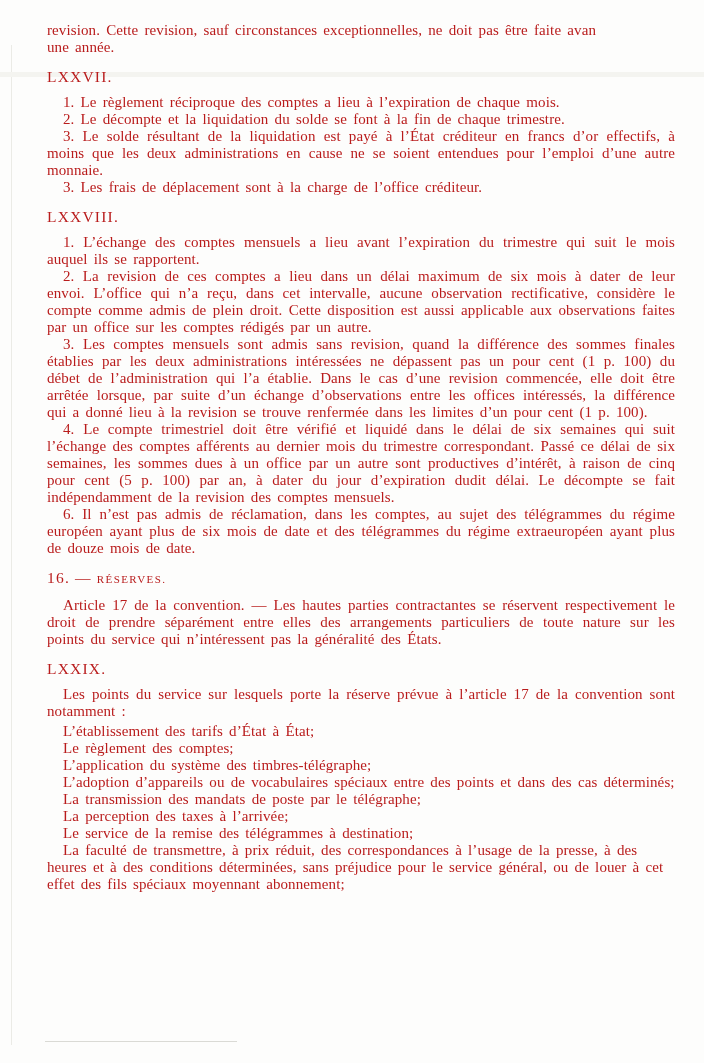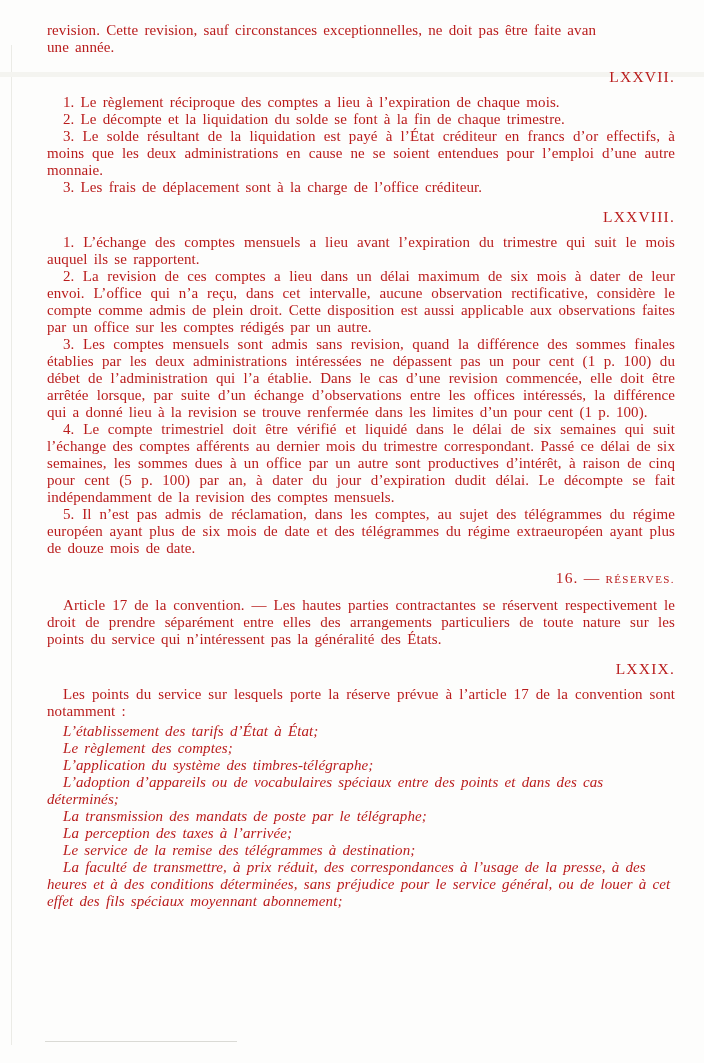--- a/index.html
+++ b/index.html
@@ -43,40 +43,39 @@
     text-align: justify;
     color: #b91c1c;
   }
   .text-col p { margin: 0; }
   .intro-par {
     white-space: pre-line;
     margin: 0;
   }
   .art-head {
     margin: 12px 0 9px 0;
-    text-align: right;
+    text-align: left;
     font-size: 15.5px;
     font-weight: normal;
     letter-spacing: 1.2px;
     word-spacing: normal;
     text-indent: 0;
   }
   .sec-head-title {
     font-size: 11px;
     letter-spacing: 1.4px;
   }
   .item {
     margin-top: 5px;
     text-indent: 16px;
   }
   .list-item {
     margin-top: 0;
     text-indent: 16px;
     text-align: left;
-    font-style: italic;
   }
 </style>
 </head>
 <body>
 
 <div class="page">
 
   <div class="scan-vline"></div>
   <div class="scan-hband"></div>
   <div class="scan-bottomline"></div>
@@ -90,21 +89,21 @@
     <p class="item">1. Le règlement réciproque des comptes a lieu à l’expiration de chaque mois.</p>
     <p class="item">2. Le décompte et la liquidation du solde se font à la fin de chaque trimestre.</p>
     <p class="item">3. Le solde résultant de la liquidation est payé à l’État créditeur en francs d’or effectifs, à moins que les deux administrations en cause ne se soient entendues pour l’emploi d’une autre monnaie.</p>
     <p class="item">3. Les frais de déplacement sont à la charge de l’office créditeur.</p>
 
     <h2 class="art-head">LXXVIII.</h2>
     <p class="item">1. L’échange des comptes mensuels a lieu avant l’expiration du trimestre qui suit le mois auquel ils se rapportent.</p>
     <p class="item">2. La revision de ces comptes a lieu dans un délai maximum de six mois à dater de leur envoi. L’office qui n’a reçu, dans cet intervalle, aucune observation rectificative, considère le compte comme admis de plein droit. Cette disposition est aussi applicable aux observations faites par un office sur les comptes rédigés par un autre.</p>
     <p class="item">3. Les comptes mensuels sont admis sans revision, quand la différence des sommes finales établies par les deux administrations intéressées ne dépassent pas un pour cent (1 p. 100) du débet de l’administration qui l’a établie. Dans le cas d’une revision commencée, elle doit être arrêtée lorsque, par suite d’un échange d’observations entre les offices intéressés, la différence qui a donné lieu à la revision se trouve renfermée dans les limites d’un pour cent (1 p. 100).</p>
     <p class="item">4. Le compte trimestriel doit être vérifié et liquidé dans le délai de six semaines qui suit l’échange des comptes afférents au dernier mois du trimestre correspondant. Passé ce délai de six semaines, les sommes dues à un office par un autre sont productives d’intérêt, à raison de cinq pour cent (5 p. 100) par an, à dater du jour d’expiration dudit délai. Le décompte se fait indépendamment de la revision des comptes mensuels.</p>
-    <p class="item">5. Il n’est pas admis de réclamation, dans les comptes, au sujet des télégrammes du régime européen ayant plus de six mois de date et des télégrammes du régime extraeuropéen ayant plus de douze mois de date.</p>
+    <p class="item">6. Il n’est pas admis de réclamation, dans les comptes, au sujet des télégrammes du régime européen ayant plus de six mois de date et des télégrammes du régime extraeuropéen ayant plus de douze mois de date.</p>
 
     <h2 class="art-head"><span>16. — </span><span class="sec-head-title">RÉSERVES.</span></h2>
     <p class="item">Article 17 de la convention. — Les hautes parties contractantes se réservent respectivement le droit de prendre séparément entre elles des arrangements particuliers de toute nature sur les points du service qui n’intéressent pas la généralité des États.</p>
 
     <h2 class="art-head">LXXIX.</h2>
     <p class="item">Les points du service sur lesquels porte la réserve prévue à l’article 17 de la convention sont notamment :</p>
     <p class="list-item" style="margin-top:3px;">L’établissement des tarifs d’État à État;</p>
     <p class="list-item">Le règlement des comptes;</p>
     <p class="list-item">L’application du système des timbres-télégraphe;</p>
     <p class="list-item">L’adoption d’appareils ou de vocabulaires spéciaux entre des points et dans des cas déterminés;</p>

